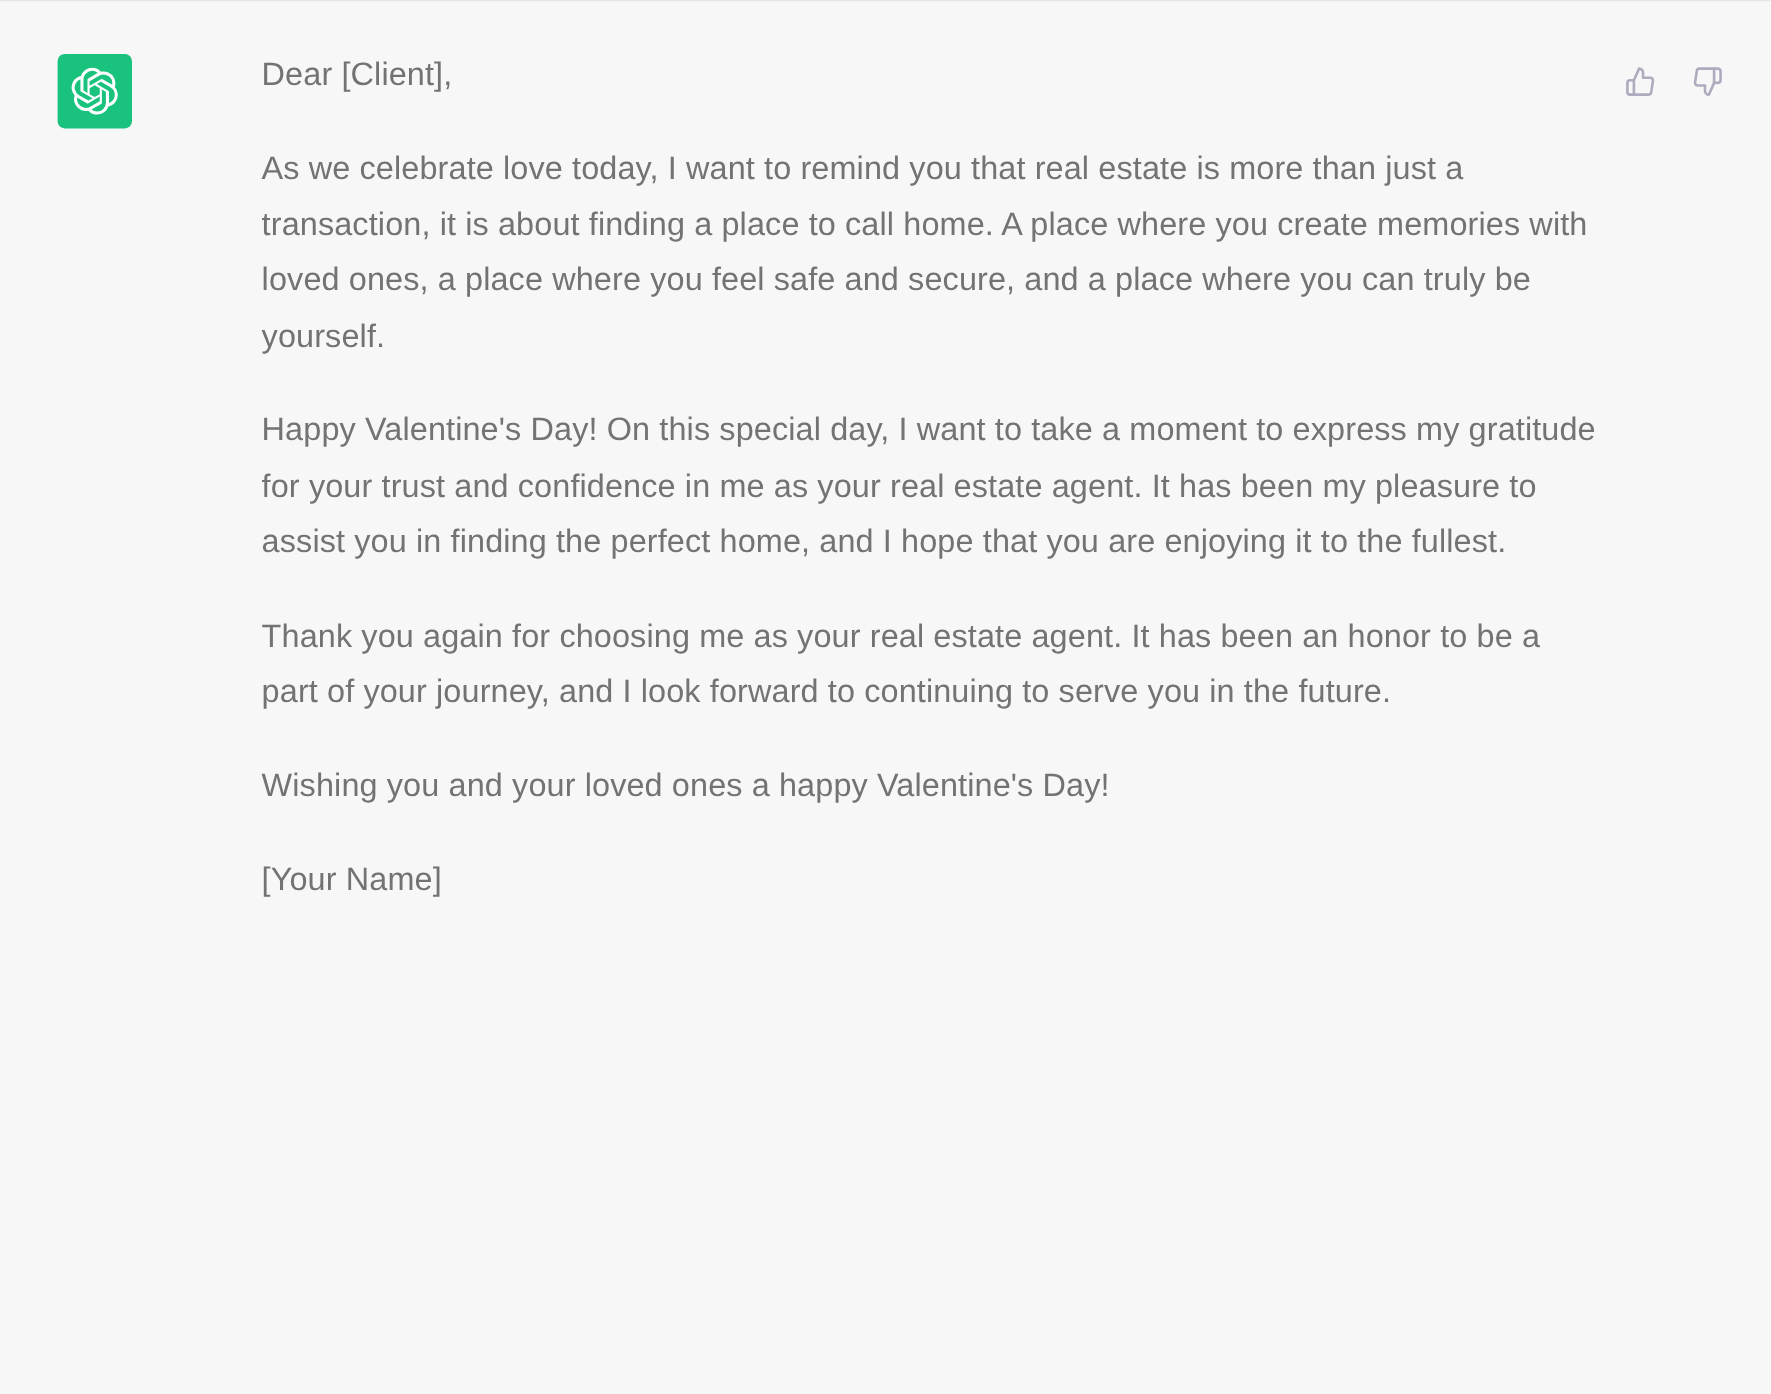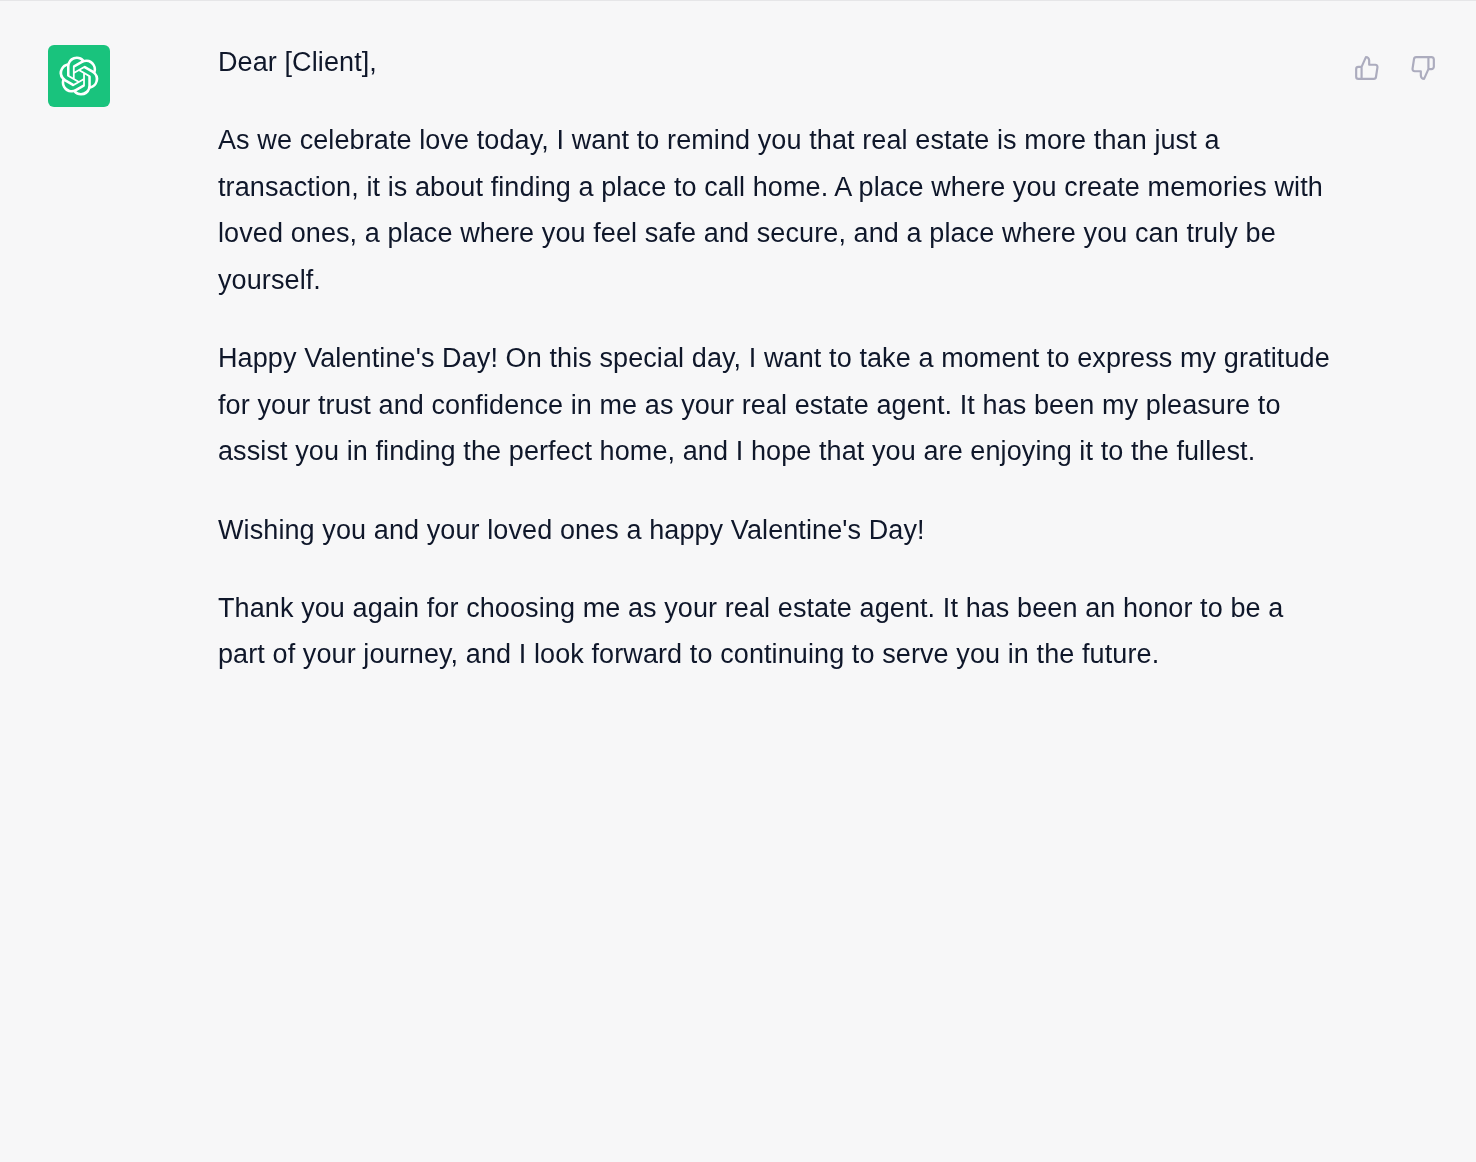--- a/index.html
+++ b/index.html
@@ -41,21 +41,21 @@
     justify-content: center;
   }
   .avatar svg { display: block; }
   .content-col {
     flex: 1;
     padding-left: 108px;
     padding-right: 140px;
     box-sizing: border-box;
   }
   .msg-text {
-    color: #0f172a;
+    color: #737373;
     font-size: 27px;
     line-height: 1.72;
     letter-spacing: 0.1px;
   }
   .msg-text p {
     margin: 0 0 32px 0;
   }
   .msg-text p:first-child {
     margin-top: -6px;
   }
@@ -98,22 +98,23 @@
         </svg>
       </span>
     </div>
   </div>
 
   <div class="content-col">
     <div class="msg-text">
       <p>Dear [Client],</p>
       <p>As we celebrate love today, I want to remind you that real estate is more than just a transaction, it is about finding a place to call home. A place where you create memories with loved ones, a place where you feel safe and secure, and a place where you can truly be yourself.</p>
       <p>Happy Valentine's Day! On this special day, I want to take a moment to express my gratitude for your trust and confidence in me as your real estate agent. It has been my pleasure to assist you in finding the perfect home, and I hope that you are enjoying it to the fullest.</p>
+      <p>Thank you again for choosing me as your real estate agent. It has been an honor to be a part of your journey, and I look forward to continuing to serve you in the future.</p>
       <p>Wishing you and your loved ones a happy Valentine's Day!</p>
-      <p>Thank you again for choosing me as your real estate agent. It has been an honor to be a part of your journey, and I look forward to continuing to serve you in the future.</p>
+      <p>[Your Name]</p>
     </div>
   </div>
 
   <div class="actions">
     <div class="action-btn">
       <span>
         <svg width="26" height="26" viewBox="0 0 24 24" fill="none" stroke="currentColor" stroke-width="2" stroke-linecap="round" stroke-linejoin="round">
           <path d="M14 9V5a3 3 0 0 0-3-3l-4 9v11h11.28a2 2 0 0 0 2-1.7l1.38-9a2 2 0 0 0-2-2.3zM7 22H4a2 2 0 0 1-2-2v-7a2 2 0 0 1 2-2h3"></path>
         </svg>
       </span>

